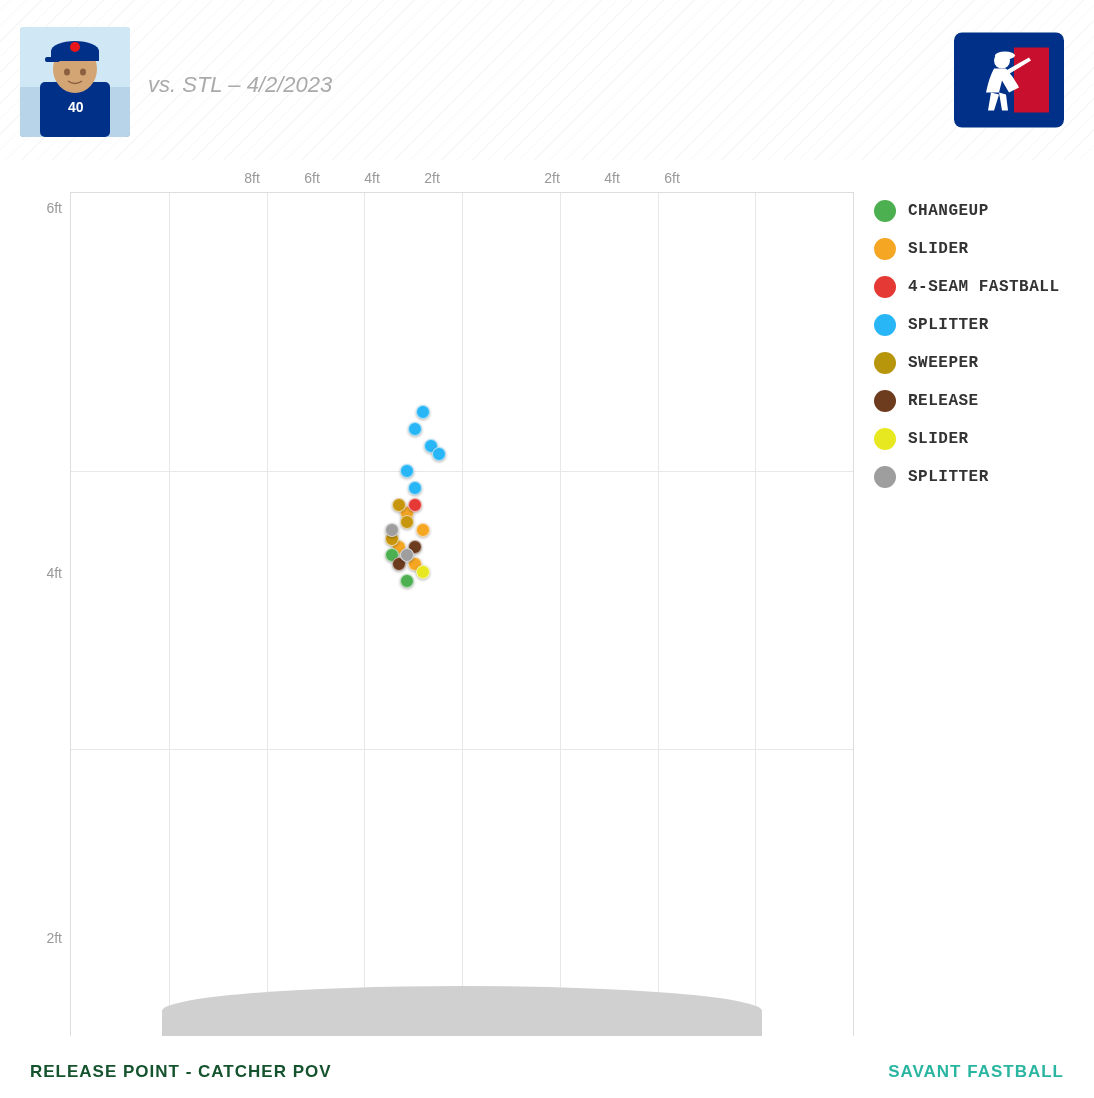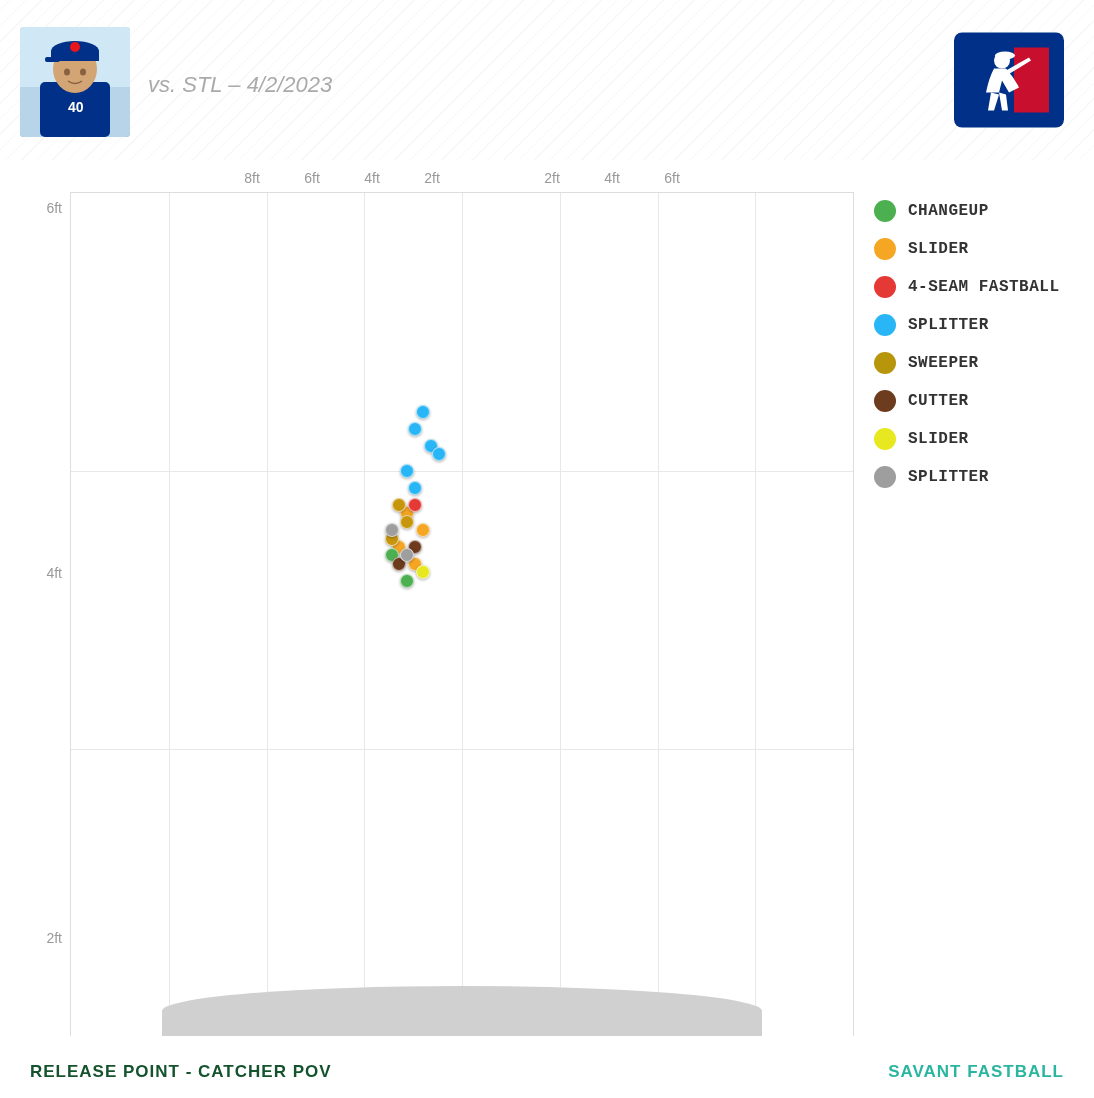--- a/index.html
+++ b/index.html
@@ -388,21 +388,21 @@
         <div class="legend-item">
           <div class="legend-dot" style="background-color: rgb(41, 182, 246);"></div>
           <span class="legend-label">SPLITTER</span>
         </div>
         <div class="legend-item">
           <div class="legend-dot" style="background-color: rgb(184, 150, 12);"></div>
           <span class="legend-label">SWEEPER</span>
         </div>
         <div class="legend-item">
           <div class="legend-dot" style="background-color: rgb(109, 59, 30);"></div>
-          <span class="legend-label">CUTTER</span>
+          <span class="legend-label">RELEASE</span>
         </div>
         <div class="legend-item">
           <div class="legend-dot" style="background-color: rgb(232, 232, 32);"></div>
           <span class="legend-label">SLIDER</span>
         </div>
         <div class="legend-item">
           <div class="legend-dot" style="background-color: rgb(158, 158, 158);"></div>
           <span class="legend-label">SPLITTER</span>
         </div>
       </div>

